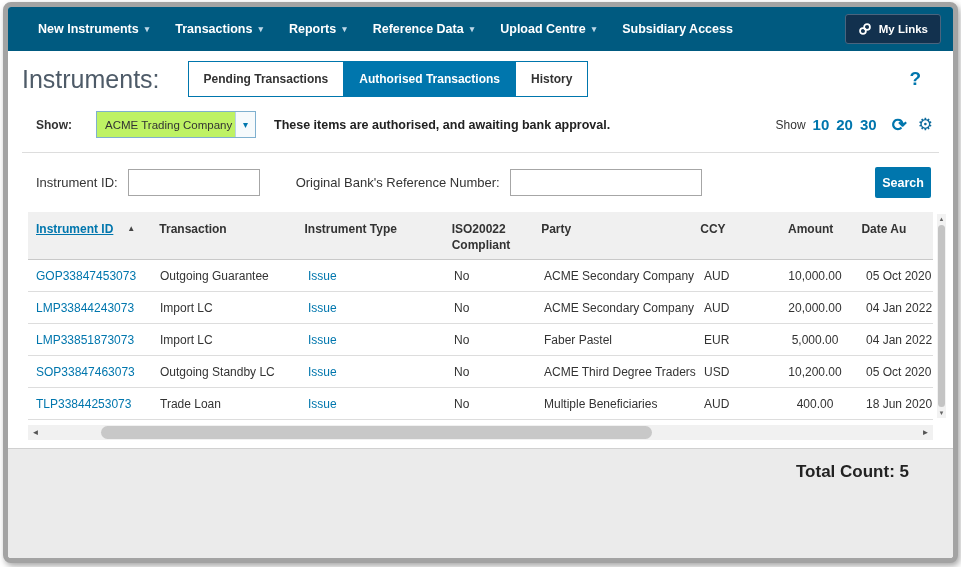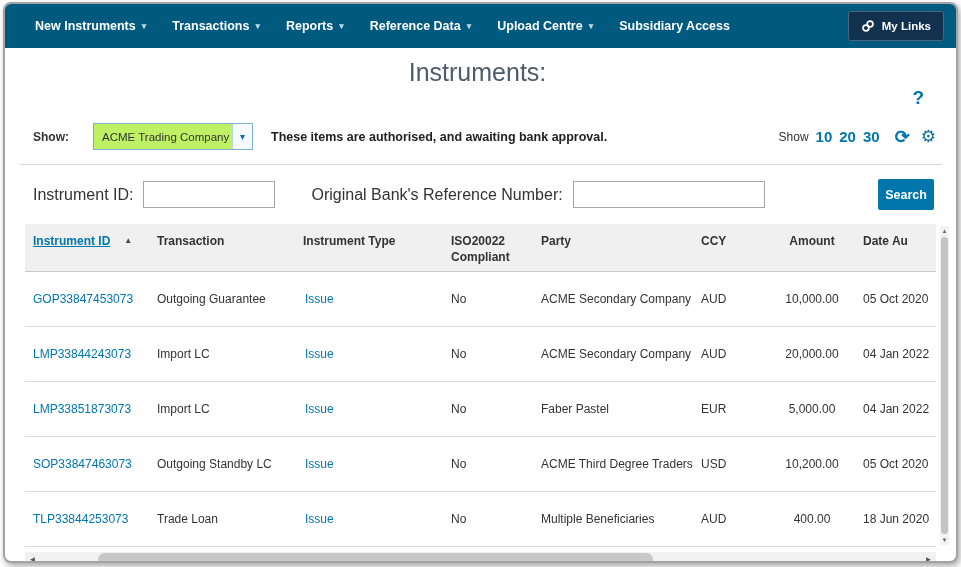--- a/index.html
+++ b/index.html
@@ -1,36 +1,36 @@
 <!DOCTYPE html>
 <html><head>
 <meta charset="utf-8">
 <style>
   * { box-sizing: border-box; margin: 0; padding: 0; }
   html,body { width: 961px; height: 567px; background: #fff; font-family: "Liberation Sans", sans-serif; }
   body { position: relative; }
 
   .frame {
     position: absolute; left: 3px; top: 2px; width: 955px; height: 561px;
-    border: 2px solid #a3a3a3; border-radius: 8px; background: #fff;
+    border: 5px solid #a3a3a3; border-radius: 8px; background: #fff;
     overflow: hidden; box-shadow: 2px 3px 6px rgba(0,0,0,.35);
     display: flex; flex-direction: column;
   }
 
   
   .topnav { height: 44px; flex: 0 0 44px; background: #005a80; display: flex; align-items: center; padding: 0 12px 0 30px; }
   .nav-items { display: flex; gap: 26px; flex: 1; align-items: center; }
   .nav-item { color: #fff; font-size: 12.5px; font-weight: bold; display: flex; align-items: center; gap: 6px; cursor: pointer; white-space: nowrap; }
   .caret { font-size: 9px; color: #bdd8e8; }
   .my-links { background: #12314e; border: 1px solid #4a647e; border-radius: 3px; color: #fff; font-size: 11.5px; font-weight: bold; display: flex; align-items: center; gap: 7px; padding: 7px 12px; cursor: pointer; }
 
   
   .content { padding: 0 20px; flex: 0 0 auto; }
 
-  .header-row { display: flex; align-items: center; margin-top: 10px; flex-direction: column; }
+  .header-row { display: flex; align-items: center; margin-top: 10px; }
   .page-title { font-size: 25px; color: #4e5b68; font-weight: normal; margin-left: -6px; }
   .tabs { display: flex; margin-left: 28px; }
   .tab { border: 1px solid #0076ad; background: #fff; color: #333; font-size: 12px; font-weight: bold; padding: 10px 15px; cursor: pointer; white-space: nowrap; }
   .tab + .tab { border-left: none; }
   .tab.active { background: #0076ad; color: #fff; }
   .help { margin-left: auto; margin-right: 12px; color: #0076ad; font-size: 19px; font-weight: bold; cursor: pointer; }
 
   .show-row { display: flex; align-items: center; margin-top: 14px; padding-left: 8px; }
   .show-label { font-size: 12px; font-weight: bold; color: #333; }
   .dropdown { display: flex; align-items: stretch; border: 1px solid #7fb0cf; height: 27px; margin-left: 24px; width: 160px; cursor: pointer; background: #bef264; }
@@ -39,35 +39,35 @@
   .message { font-size: 12.5px; font-weight: bold; color: #222; margin-left: 18px; }
   .pager { margin-left: auto; display: flex; align-items: center; gap: 7px; }
   .show-word { font-size: 12px; color: #333; }
   .page-size { color: #0076ad; font-weight: bold; font-size: 15px; cursor: pointer; }
   .refresh { color: #0076ad; font-size: 18px; font-weight: bold; cursor: pointer; margin-left: 8px; line-height: 1; }
   .gear { color: #0d6a9c; font-size: 17px; cursor: pointer; margin-left: 4px; line-height: 1; }
 
   .divider { border: none; border-top: 1px solid #ddd; margin: 14px -6px 0 -6px; }
 
   .filter-row { display: flex; align-items: center; margin-top: 14px; padding-left: 8px; }
-  .f-label { font-size: 16px; color: #333; white-space: nowrap; }
+  .f-label { font-size: 13px; color: #333; white-space: nowrap; }
   .f-input { height: 27px; border: 1px solid #a6a6a6; margin-left: 10px; font-size: 12px; padding: 0 6px; background: #fff; }
   #instrument-id-input { width: 132px; }
   .f-label.second { margin-left: 36px; }
   #reference-input { width: 192px; }
   .search-btn { margin-left: auto; margin-right: 2px; background: #0076ad; color: #fff; border: none; font-weight: bold; font-size: 12.5px; height: 31px; width: 56px; cursor: pointer; border-radius: 2px; font-family: "Liberation Sans", sans-serif; }
 
   
   .table-wrap { position: relative; margin-top: 14px; }
   .thead { display: flex; background: #f0f0f0; border-bottom: 1px solid #c9c9c9; align-items: flex-start; padding: 9px 0 6px 0; min-height: 45px; overflow: hidden; }
   .hcell { font-size: 12px; font-weight: bold; color: #333; padding: 0 8px; line-height: 1.35; cursor: pointer; }
   .hcell.sorted .h-text { color: #0076ad; text-decoration: underline; }
   .sort-arrow { font-size: 8px; color: #444; margin-left: 14px; vertical-align: middle; }
   .tbody { overflow: hidden; }
-  .trow { display: flex; border-bottom: 1px solid #ddd; height: 55px; align-items: center; background: #fff; overflow: hidden; }
+  .trow { display: flex; border-bottom: 1px solid #ddd; height: 32px; align-items: center; background: #fff; overflow: hidden; }
   .tcell { font-size: 12px; color: #333; padding: 0 8px; white-space: nowrap; overflow: hidden; flex: none; }
   .link { color: #0076ad; cursor: pointer; }
   .c0 { width: 124px; } .c1 { width: 148px; } .c2 { width: 146px; } .c3 { width: 90px; }
   .c4 { width: 160px; } .c5 { width: 76px; } .c6 { width: 86px; text-align: center; } .c7 { width: 80px; }
 
   .vscroll { position: absolute; top: 2px; bottom: 2px; right: -13px; width: 9px; background: #f2f2f2; }
   .v-arrow { height: 10px; display: flex; align-items: center; justify-content: center; font-size: 6px; color: #666; cursor: pointer; }
   .v-thumb { position: absolute; top: 11px; bottom: 11px; left: 1px; right: 1px; background: #c4c4c4; border-radius: 4px; }
   .v-arrow.down { position: absolute; bottom: 0; left: 0; right: 0; }
 
@@ -119,20 +119,25 @@
         </svg>
       </span>
       <span>My Links</span>
     </button>
   </nav>
 
   <div class="content">
 
     <div class="header-row">
       <h1 class="page-title">Instruments:</h1>
+      <div class="tabs">
+          <div class="tab">Pending Transactions</div>
+          <div class="tab active">Authorised Transactions</div>
+          <div class="tab">History</div>
+        </div>
       <div class="help">?</div>
     </div>
 
     <div class="show-row">
       <span class="show-label">Show:</span>
       <div class="dropdown">
         <span class="dd-text">ACME Trading Company</span>
         <span class="dd-arrow">▾</span>
       </div>
       <span class="message">These items are authorised, and awaiting bank approval.</span>

